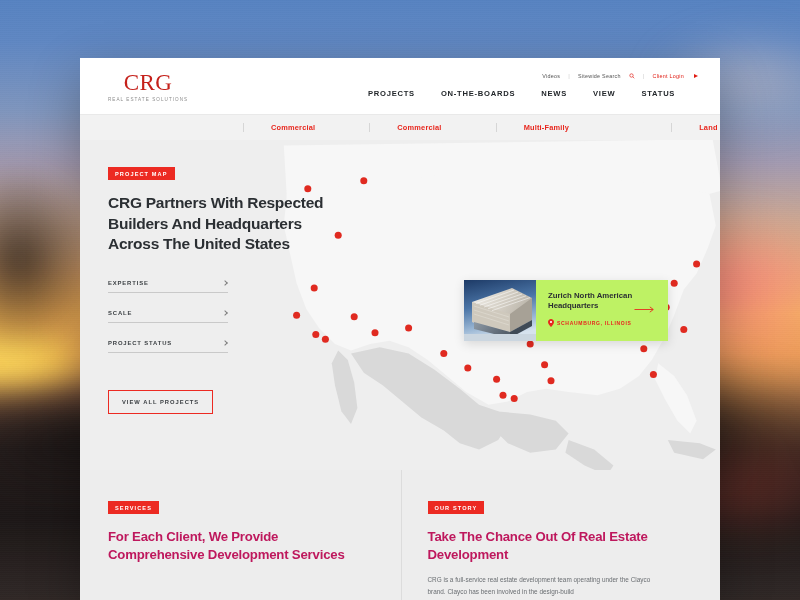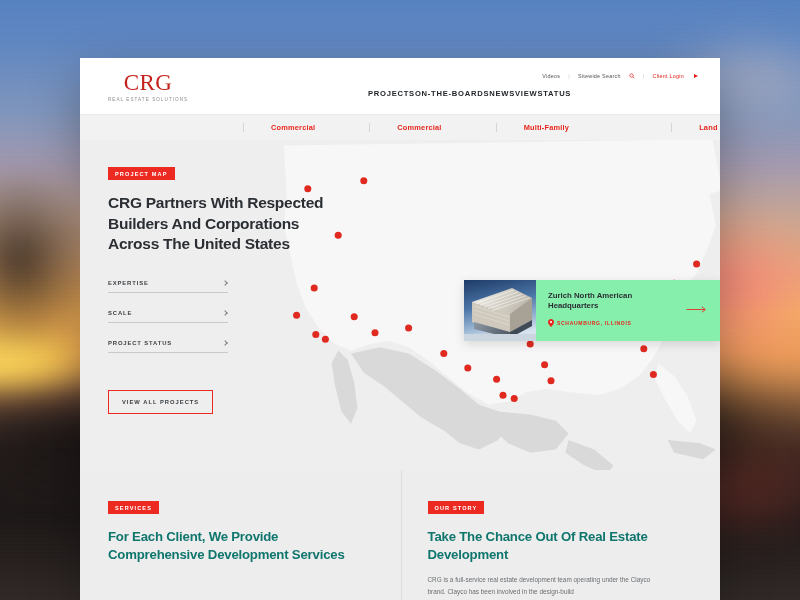--- a/index.html
+++ b/index.html
@@ -140,20 +140,21 @@
     border-bottom: 2.6px solid transparent;
     display: inline-block;
     margin-left: 2px;
   }
 
   .main-nav {
     position: absolute;
     left: 288px;
     top: 31px;
     display: flex;
+    gap: 26px;
     font-size: 7.6px;
     font-weight: bold;
     letter-spacing: 0.75px;
     color: #23272b;
   }
   .main-nav a { color: #23272b; text-decoration: none; }
 
   
   .sub-nav {
     height: 26px;
@@ -262,23 +263,23 @@
     background: transparent;
     text-transform: uppercase;
     cursor: pointer;
   }
 
   
   .map-card {
     position: absolute;
     left: 384px;
     top: 140px;
-    width: 256px;
+    width: 204px;
     height: 61px;
-    background: #86efac;
+    background: #bef264;
     box-shadow: 0 3px 10px rgba(0,0,0,0.13);
     display: flex;
     align-items: stretch;
     z-index: 5;
   }
   .map-card .thumb {
     width: 72px;
     height: 61px;
     flex: none;
     overflow: hidden;
@@ -330,21 +331,21 @@
     flex: 1;
     padding: 26px 28px 0 28px;
     position: relative;
   }
   .lower .col.right { border-left: 1px solid #dcdcdc; padding-left: 26px; }
   .lower h2 {
     margin-top: 14px;
     font-size: 13.2px;
     font-weight: bold;
     line-height: 1.34;
-    color: #0f766e;
+    color: #be185d;
     letter-spacing: -0.2px;
   }
   .lower p {
     margin-top: 11px;
     font-size: 6.4px;
     line-height: 1.85;
     color: #6a6e72;
     width: 238px;
   }
 
@@ -468,21 +469,21 @@
           <circle cx="249" cy="149" r="2.2" class="dot"></circle>
           <circle cx="257" cy="107" r="2.2" class="dot"></circle>
           <circle cx="262" cy="92" r="2.2" class="dot"></circle>
           <circle cx="268" cy="121" r="2.2" class="dot"></circle>
           <circle cx="276" cy="80" r="2.2" class="dot"></circle>
         </g>
     </svg>
 
     <div class="hero-copy">
       <span class="eyebrow">PROJECT MAP</span>
-      <h1 class="hero-title">CRG Partners With Respected Builders And Corporations Across The United States</h1>
+      <h1 class="hero-title">CRG Partners With Respected Builders And Headquarters Across The United States</h1>
 
       <div class="filters">
         <div class="filter-row">
           <span class="lbl">EXPERTISE</span>
           <span class="chev"></span>
         </div>
         <div class="filter-row">
           <span class="lbl">SCALE</span>
           <span class="chev"></span>
         </div>

